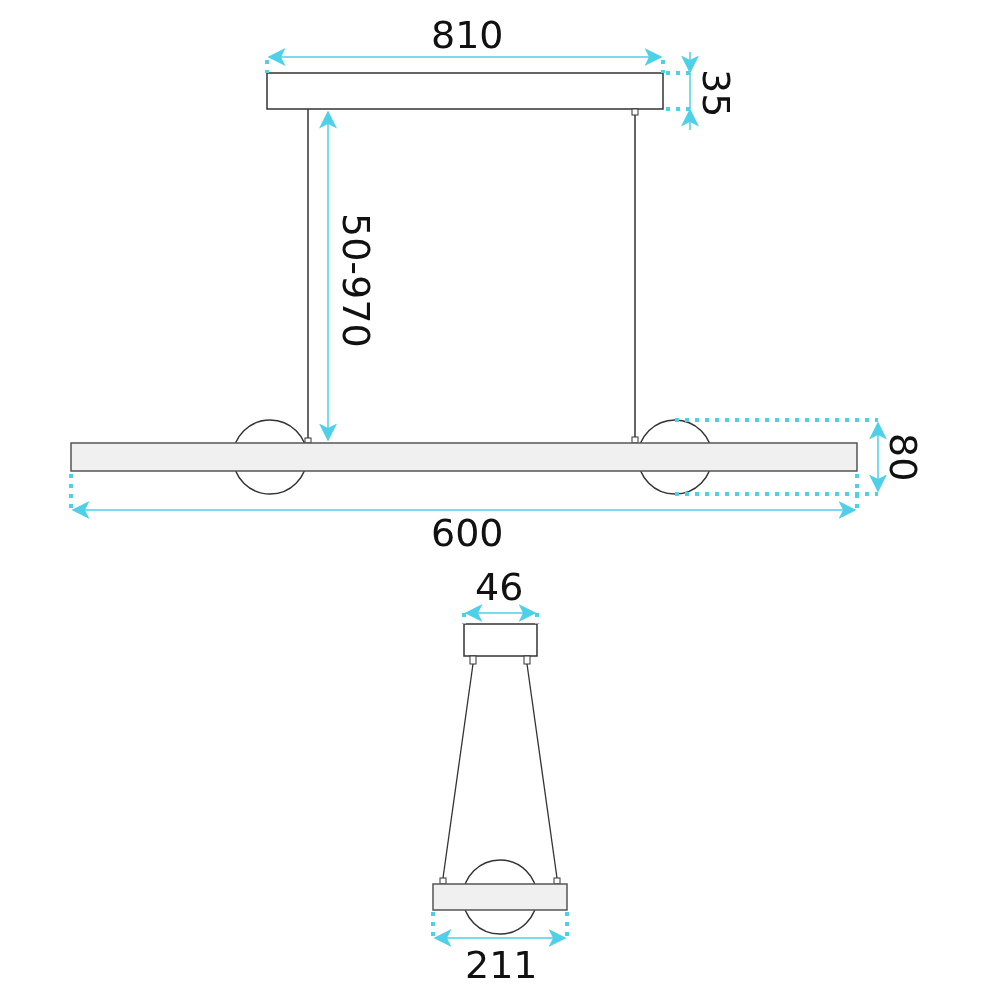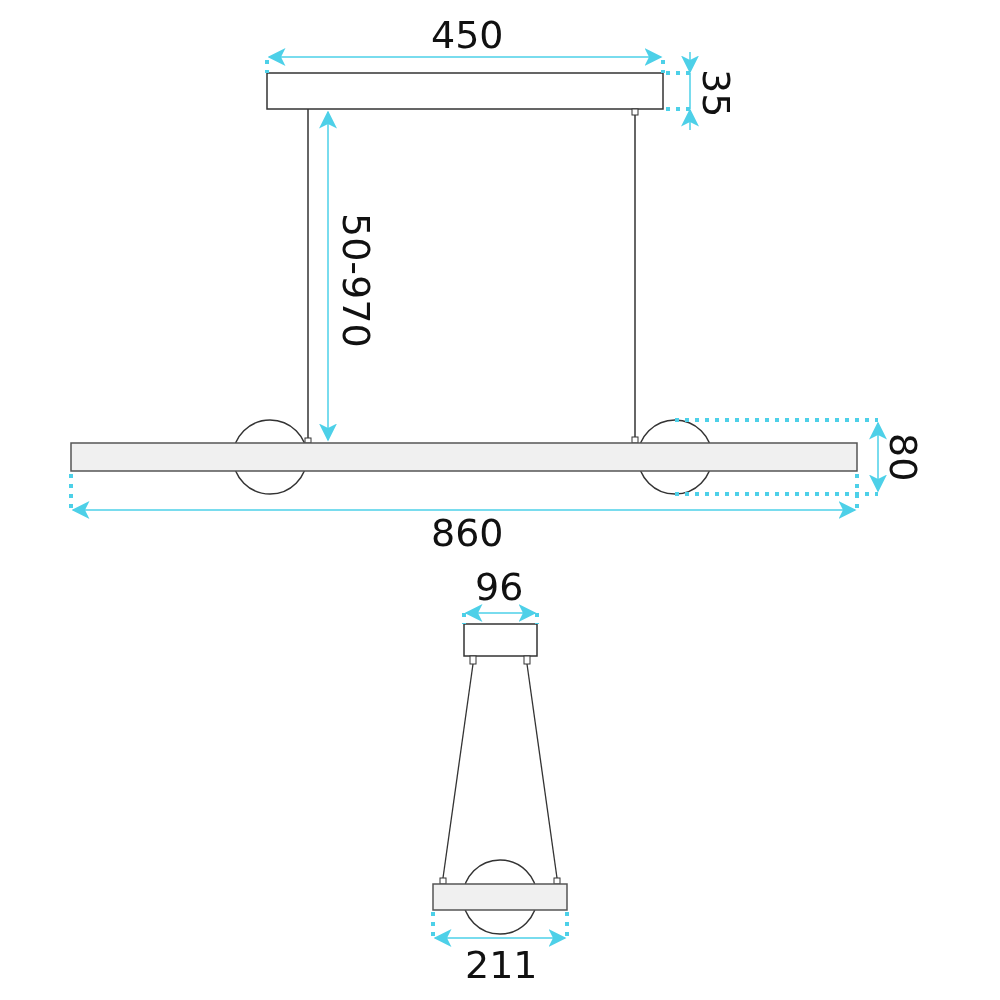--- a/index.html
+++ b/index.html
@@ -90,19 +90,19 @@
     </g>
 
     <g>
       <line x1="435" y1="938" x2="565" y2="938" stroke="#4dd0e8" stroke-width="1.5" marker-start="url(#arr)" marker-end="url(#arr)"></line>
       <line x1="433" y1="912" x2="433" y2="936" stroke="#4dd0e8" stroke-width="4" stroke-dasharray="4,6"></line>
       <line x1="567" y1="912" x2="567" y2="936" stroke="#4dd0e8" stroke-width="4" stroke-dasharray="4,6"></line>
     </g>
   </g>
 </svg>
 
-<div class="dim-label" style="left:431px; top:16px;">450</div>
+<div class="dim-label" style="left:431px; top:16px;">810</div>
 <div class="dim-label rot" style="left:735px; top:69px;">35</div>
 <div class="dim-label rot" style="left:375px; top:213px;">50-970</div>
 <div class="dim-label rot" style="left:922px; top:433px;">80</div>
-<div class="dim-label" style="left:431px; top:514px;">860</div>
-<div class="dim-label" style="left:475px; top:568px;">96</div>
+<div class="dim-label" style="left:431px; top:514px;">600</div>
+<div class="dim-label" style="left:475px; top:568px;">46</div>
 <div class="dim-label" style="left:465px; top:946px;">211</div>
 
 </body></html>

